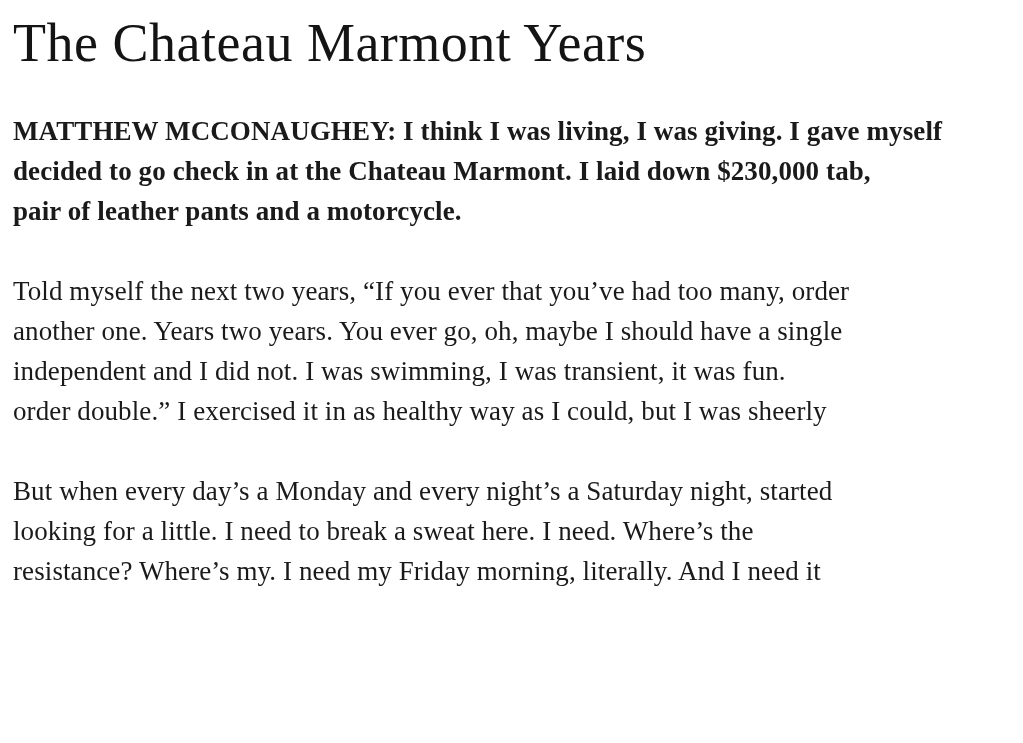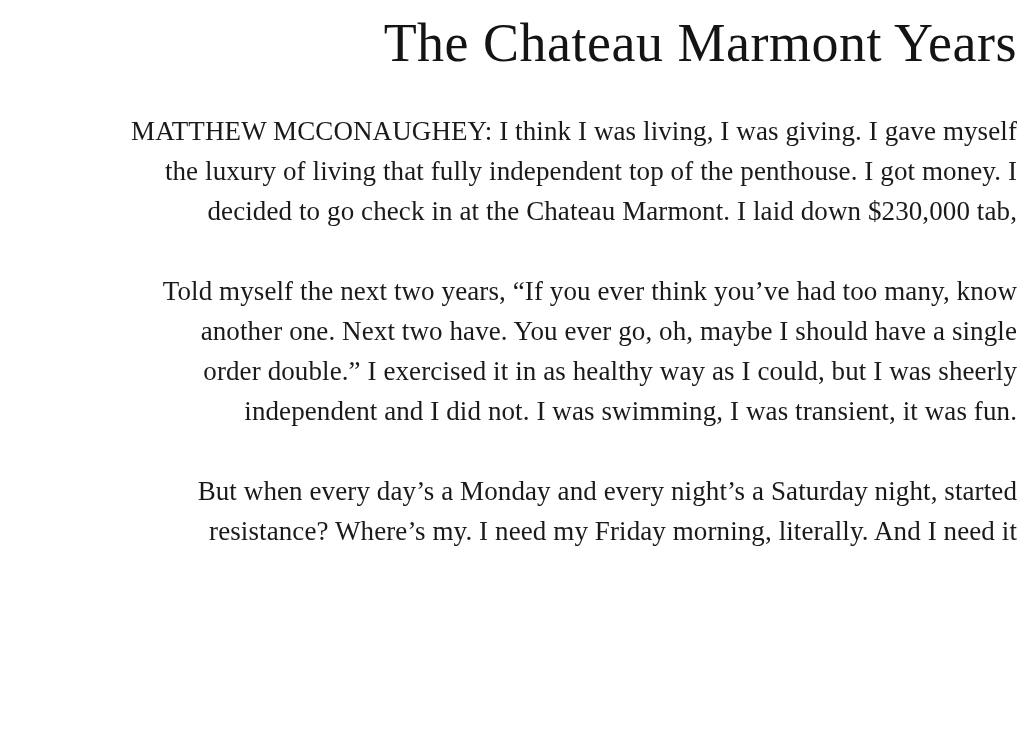--- a/index.html
+++ b/index.html
@@ -10,58 +10,59 @@
   body {
     width: 1023px;
     height: 743px;
     overflow: hidden;
     font-family: "Liberation Serif", "DejaVu Serif", serif;
     color: #1a1a1a;
     -webkit-font-smoothing: antialiased;
   }
   .article {
     padding: 0 6px 0 13px;
-    text-align: right;
   }
   h1.title {
     margin: 16px 0 0 0;
     font-size: 54px;
     line-height: 55px;
     font-weight: 400;
     letter-spacing: 0.5px;
     color: #141414;
   }
   .para {
     margin: 40px 0 0 0;
     font-size: 27px;
     line-height: 40px;
     letter-spacing: 0.1px;
   }
   .para.first {
+    font-weight: bold;
   }
   .line {
     white-space: nowrap;
   }
 </style>
 </head>
 <body>
 
 <article class="article">
   <h1 class="title">The Chateau Marmont Years</h1>
 
   <div class="para first">
     <div class="line">MATTHEW MCCONAUGHEY: I think I was living, I was giving. I gave myself</div>
-    <div class="line">the luxury of living that fully independent top of the penthouse. I got money. I</div>
     <div class="line">decided to go check in at the Chateau Marmont. I laid down $230,000 tab,</div>
+    <div class="line">pair of leather pants and a motorcycle.</div>
   </div>
 
   <div class="para">
-    <div class="line">Told myself the next two years, “If you ever think you’ve had too many, know</div>
-    <div class="line">another one. Next two have. You ever go, oh, maybe I should have a single</div>
+    <div class="line">Told myself the next two years, “If you ever that you’ve had too many, order</div>
+    <div class="line">another one. Years two years. You ever go, oh, maybe I should have a single</div>
+    <div class="line">independent and I did not. I was swimming, I was transient, it was fun.</div>
     <div class="line">order double.” I exercised it in as healthy way as I could, but I was sheerly</div>
-    <div class="line">independent and I did not. I was swimming, I was transient, it was fun.</div>
   </div>
 
   <div class="para">
     <div class="line">But when every day’s a Monday and every night’s a Saturday night, started</div>
+    <div class="line">looking for a little. I need to break a sweat here. I need. Where’s the</div>
     <div class="line">resistance? Where’s my. I need my Friday morning, literally. And I need it</div>
   </div>
 </article>
 
 </body></html>

